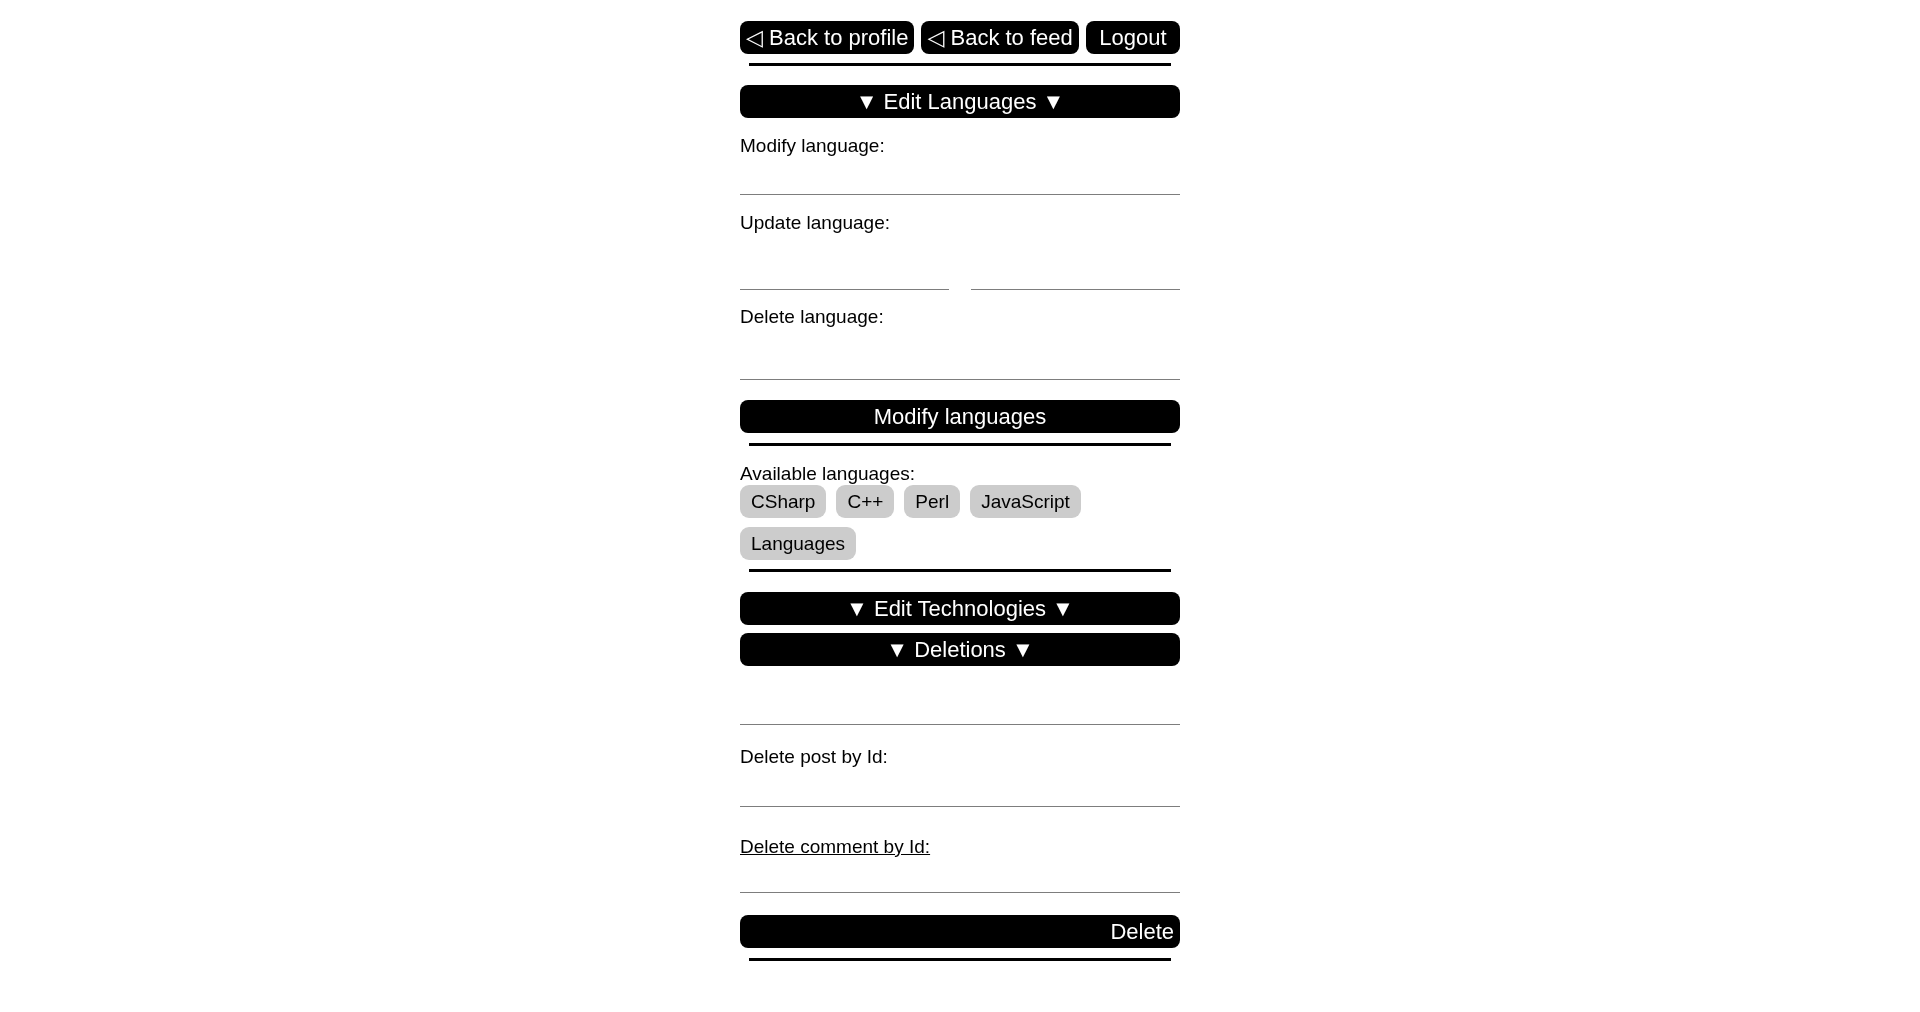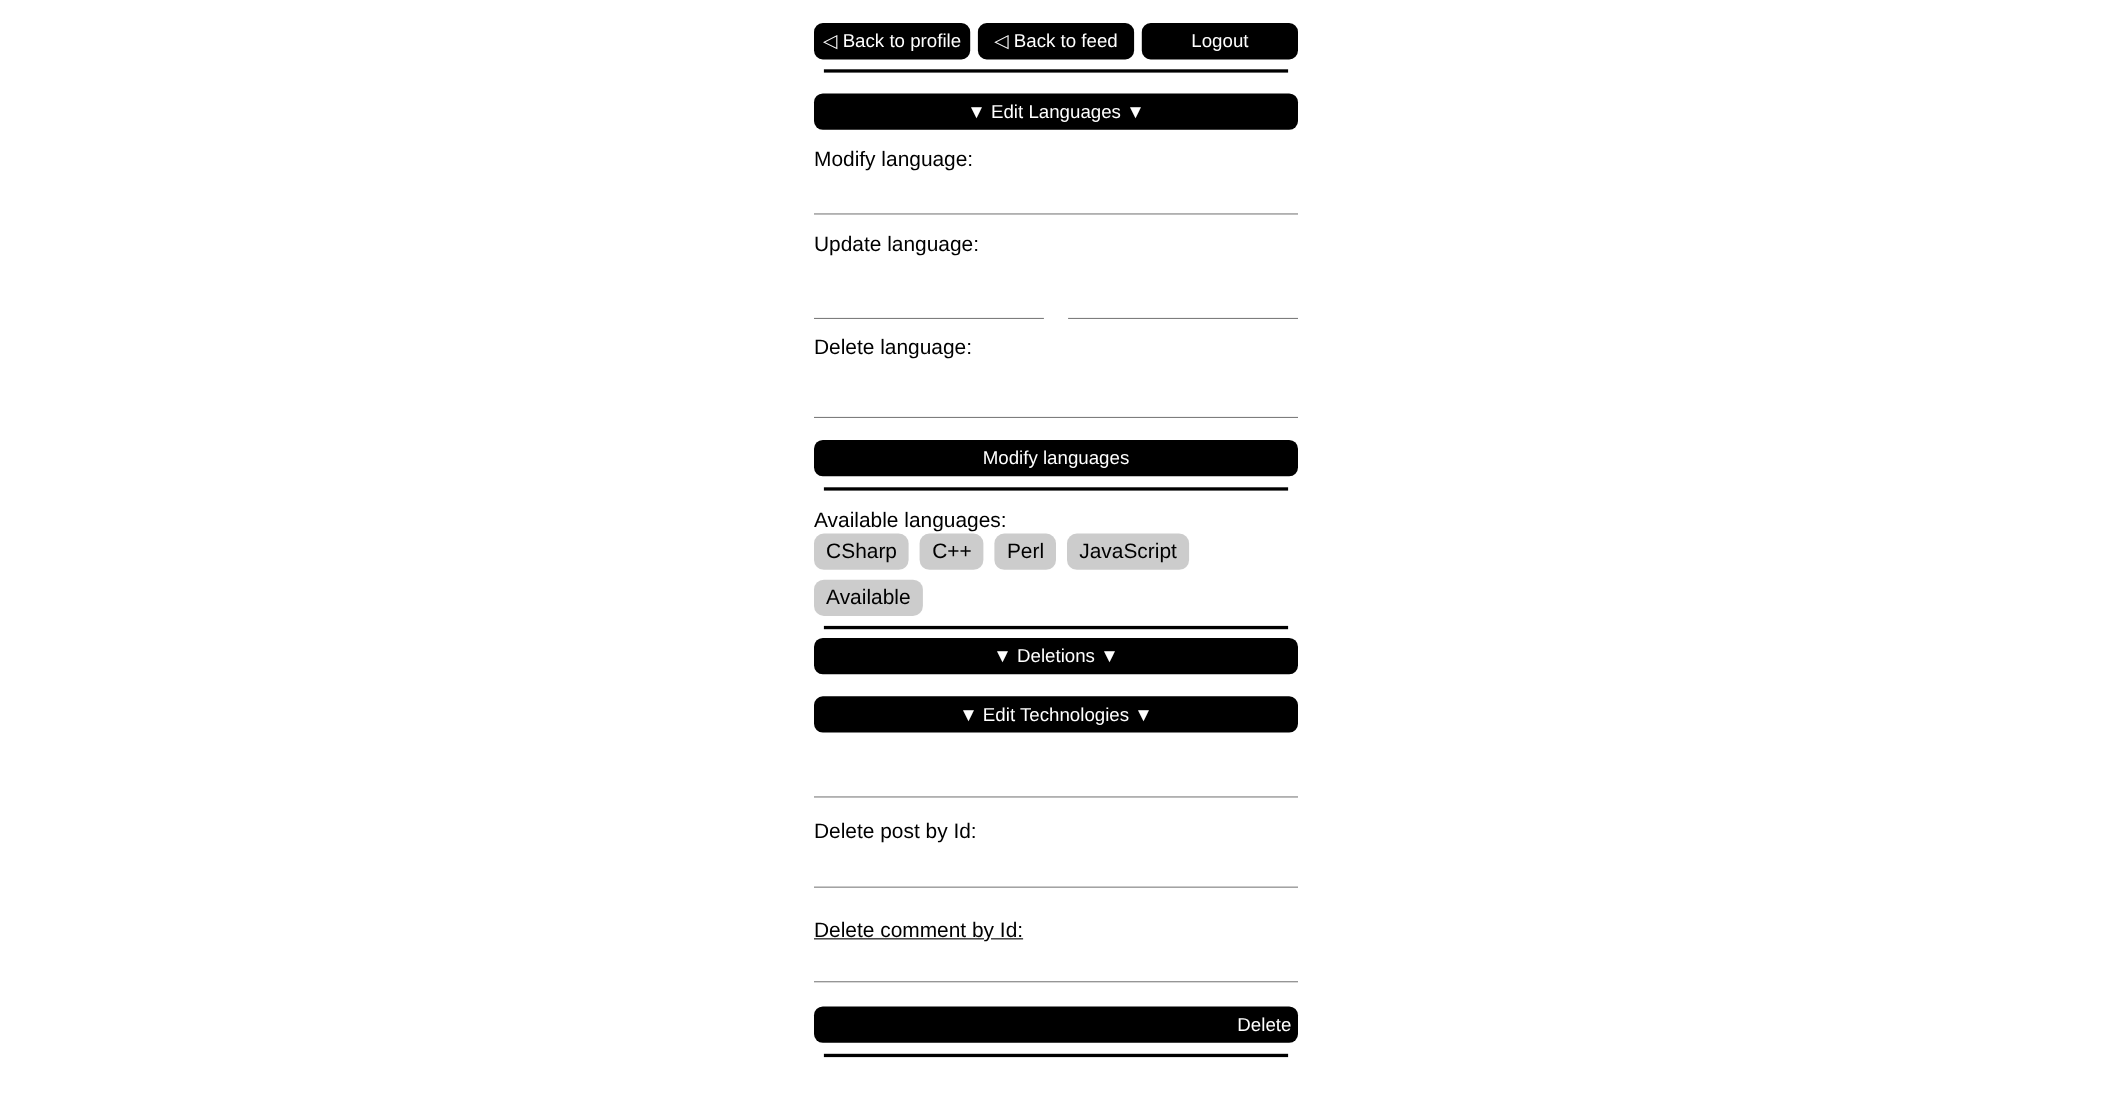--- a/index.html
+++ b/index.html
@@ -21,21 +21,21 @@
     display: grid;
     grid-template-columns: repeat(3, 1fr);
     gap: 7px;
   }
   .btn {
     background: #000000;
     color: #ffffff;
     border: none;
     border-radius: 8px;
     height: 33px;
-    font-size: 17px;
+    font-size: 22px;
     font-family: "Liberation Sans", sans-serif;
     cursor: pointer;
     white-space: nowrap;
     line-height: 33px;
     text-align: center;
     padding: 0 6px;
   }
   .btn.full { width: 100%; }
   hr.thick {
     border: none;
@@ -138,28 +138,28 @@
 
   <hr class="thick hr-after-modify">
 
   <div class="label avail-label">Available languages:</div>
 
   <div class="tags">
       <span class="tag">CSharp</span>
       <span class="tag">C++</span>
       <span class="tag">Perl</span>
       <span class="tag">JavaScript</span>
-      <span class="tag">Available</span>
+      <span class="tag">Languages</span>
     </div>
 
   <hr class="thick hr-after-tags">
 
+  <button class="btn full btn-tech">▼ Edit Technologies ▼</button>
+
   <button class="btn full btn-deletions">▼ Deletions ▼</button>
-
-  <button class="btn full btn-tech">▼ Edit Technologies ▼</button>
 
   <div class="field-user">
     <input class="underline" type="text" value="" style="">
   </div>
 
   <div class="field-post">
     <div class="label">Delete post by Id:</div>
     <input class="underline" type="text" value="" style="">
   </div>
 

